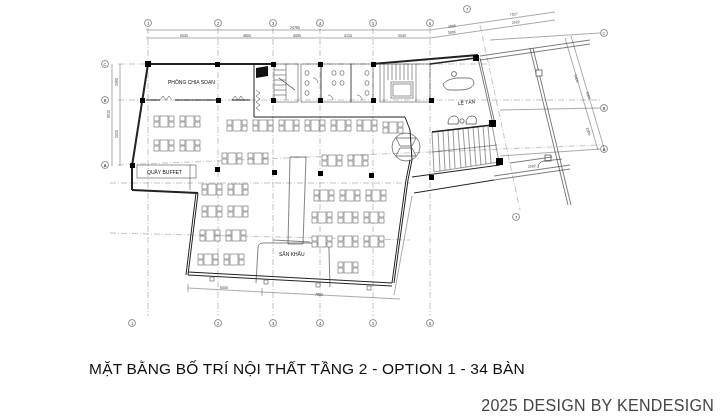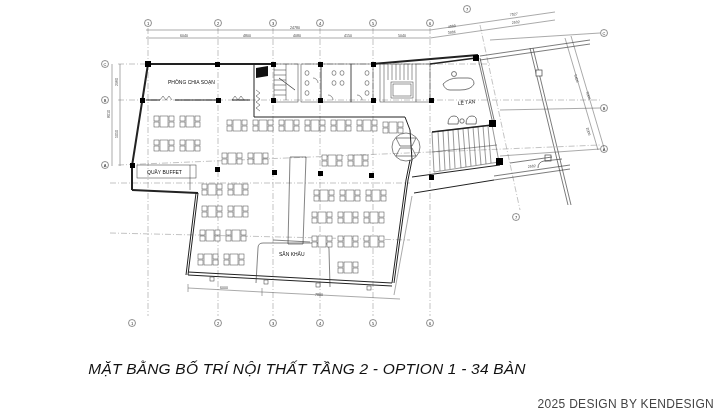--- a/index.html
+++ b/index.html
@@ -1,19 +1,19 @@
 <!DOCTYPE html>
 <html><head>
 <meta charset="utf-8">
 <style>
   html, body { margin:0; padding:0; background:#ffffff; }
   body { width:722px; height:416px; position:relative; overflow:hidden; font-family:"Liberation Sans", sans-serif; }
   #plan { position:absolute; left:0; top:0; width:722px; height:416px; }
-  .title { position:absolute; left:0; width:614px; top:360px; text-align:center; font-size:15.5px; color:#111; letter-spacing:0.2px;font-style:italic; }
-  .credit { position:absolute; right:8px; top:397px; font-size:12px; color:#444; letter-spacing:0.3px; }
+  .title { position:absolute; left:0; width:614px; top:360px; text-align:center; font-size:15.5px; color:#111; letter-spacing:0.2px; }
+  .credit { position:absolute; right:8px; top:397px; font-size:16px; color:#444; letter-spacing:0.3px; }
   svg text { font-family:"Liberation Sans", sans-serif; }
 </style>
 </head>
 <body>
 
 <svg id="plan" viewBox="0 0 722 416" xmlns="http://www.w3.org/2000/svg">
 
   <g stroke="#9a9a9a" stroke-width="0.6" stroke-dasharray="6 2 1 2" fill="none">
     <line x1="148" y1="28" x2="148" y2="316"></line>
     <line x1="218" y1="28" x2="218" y2="316"></line>

